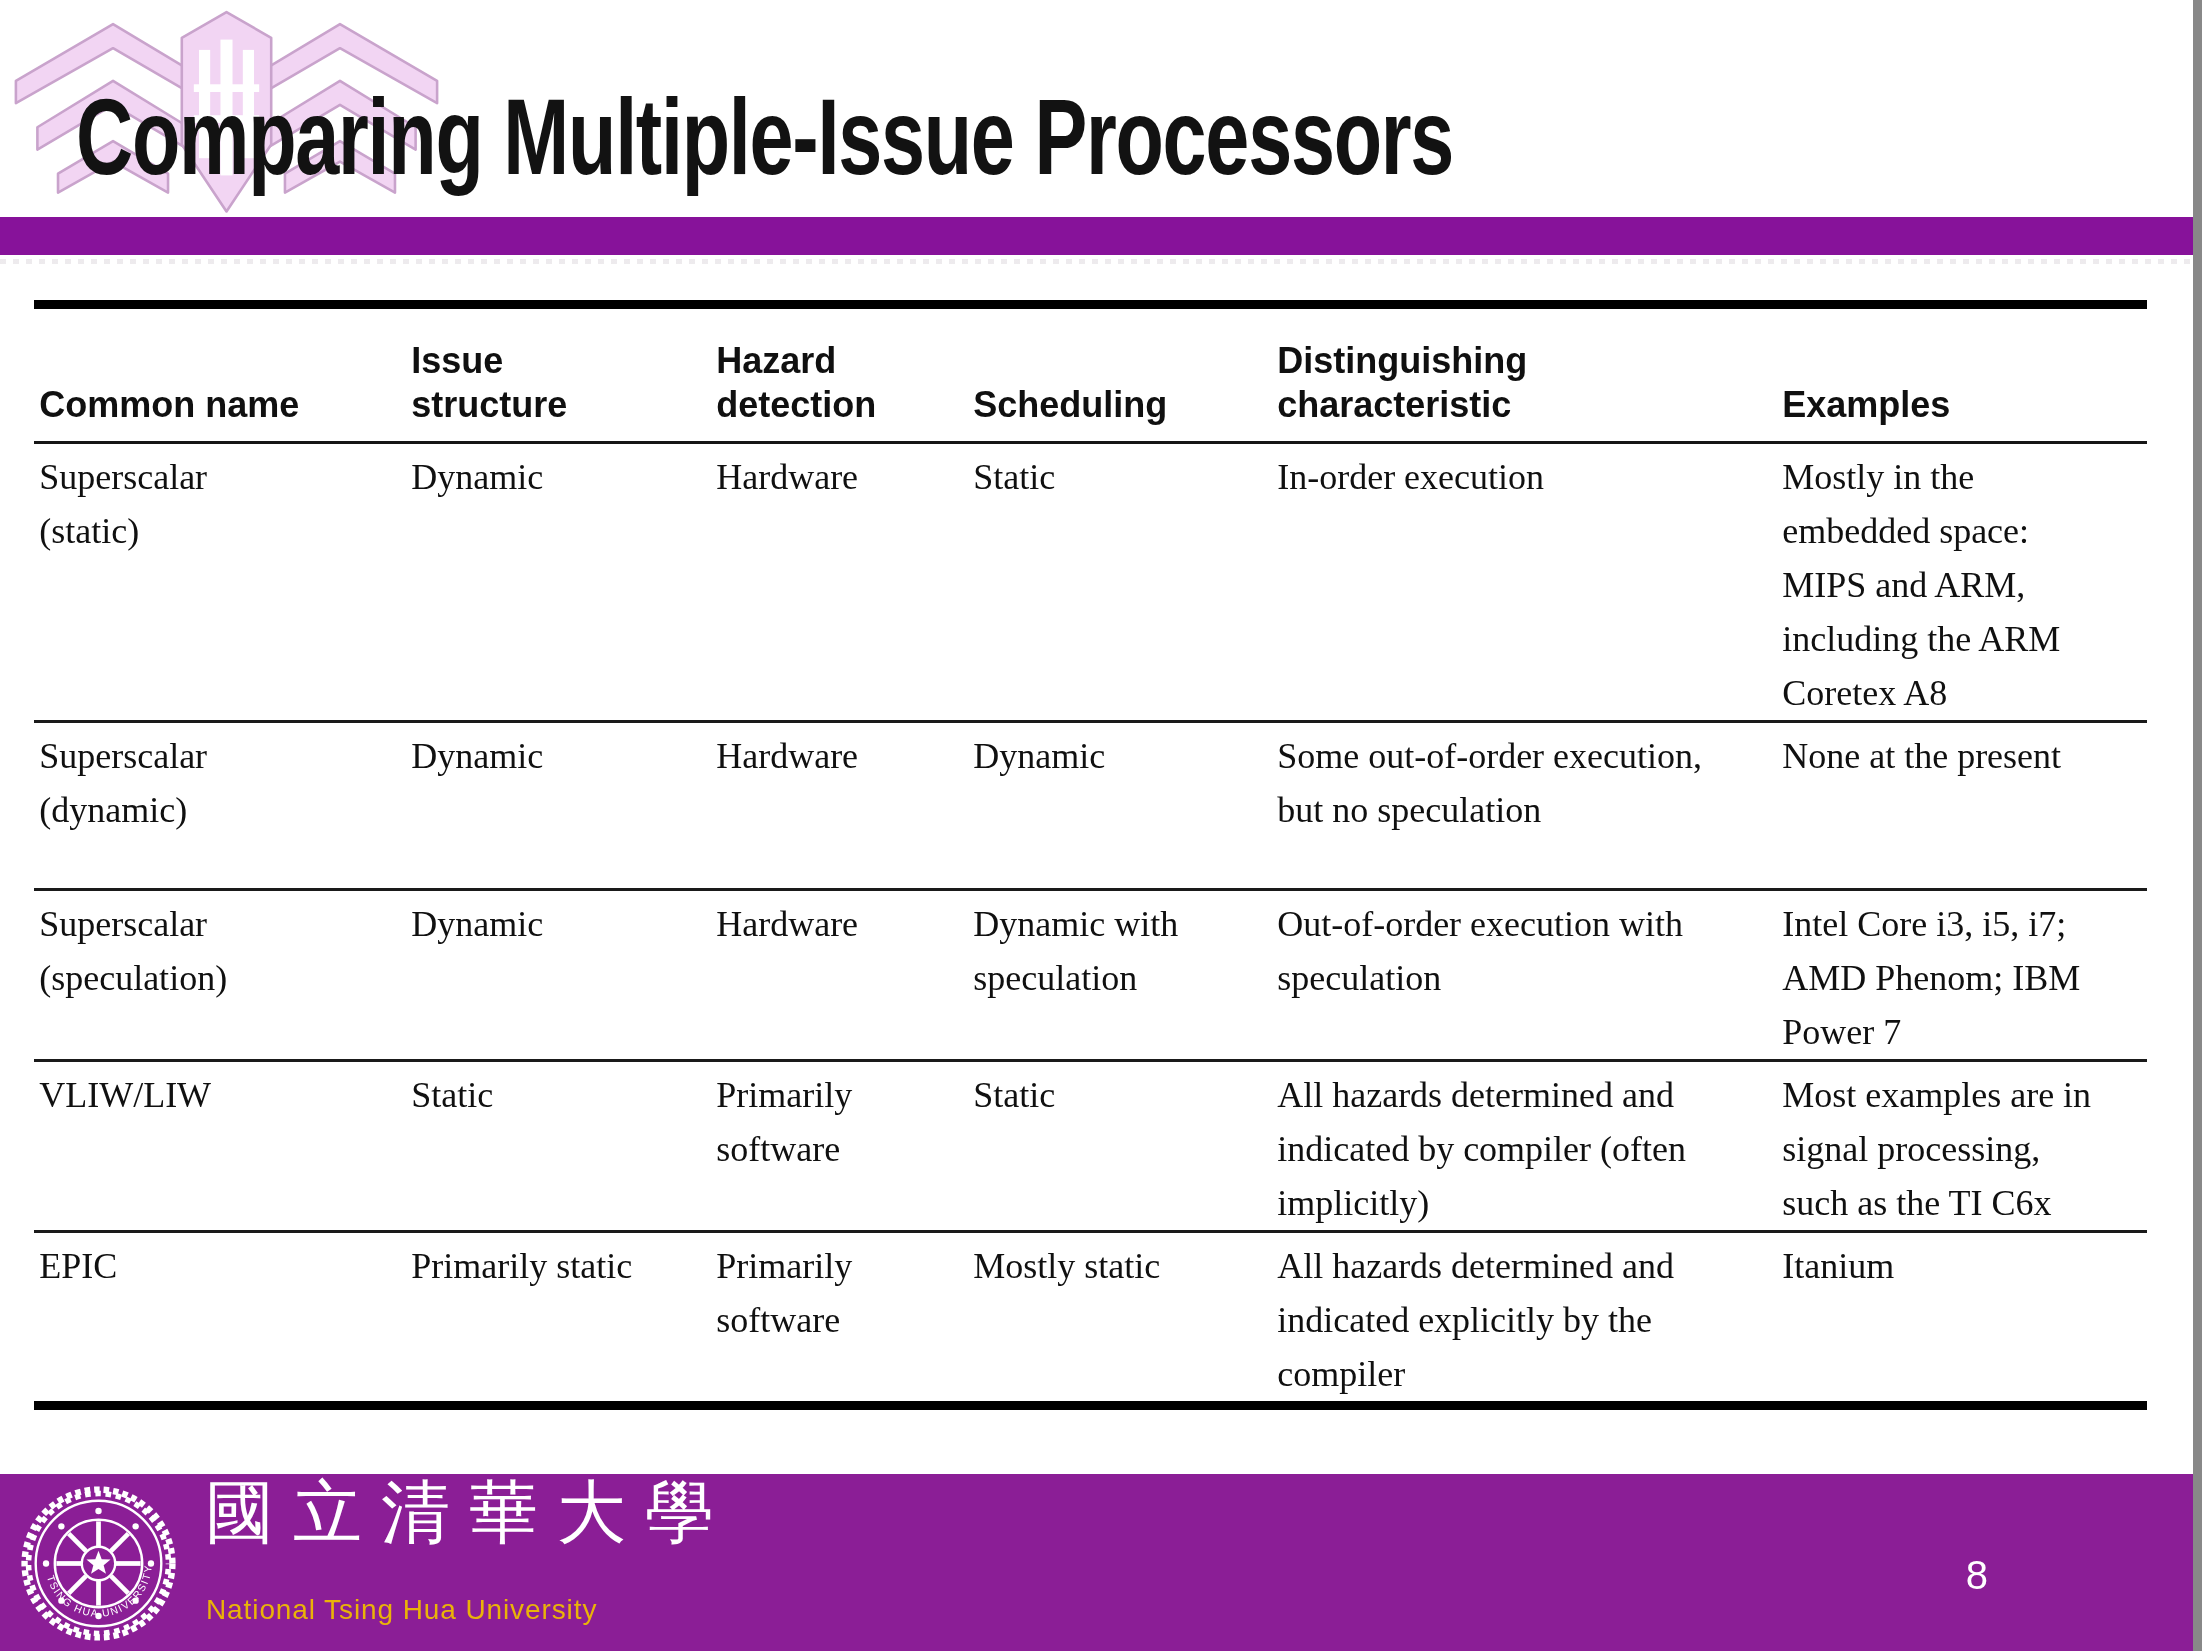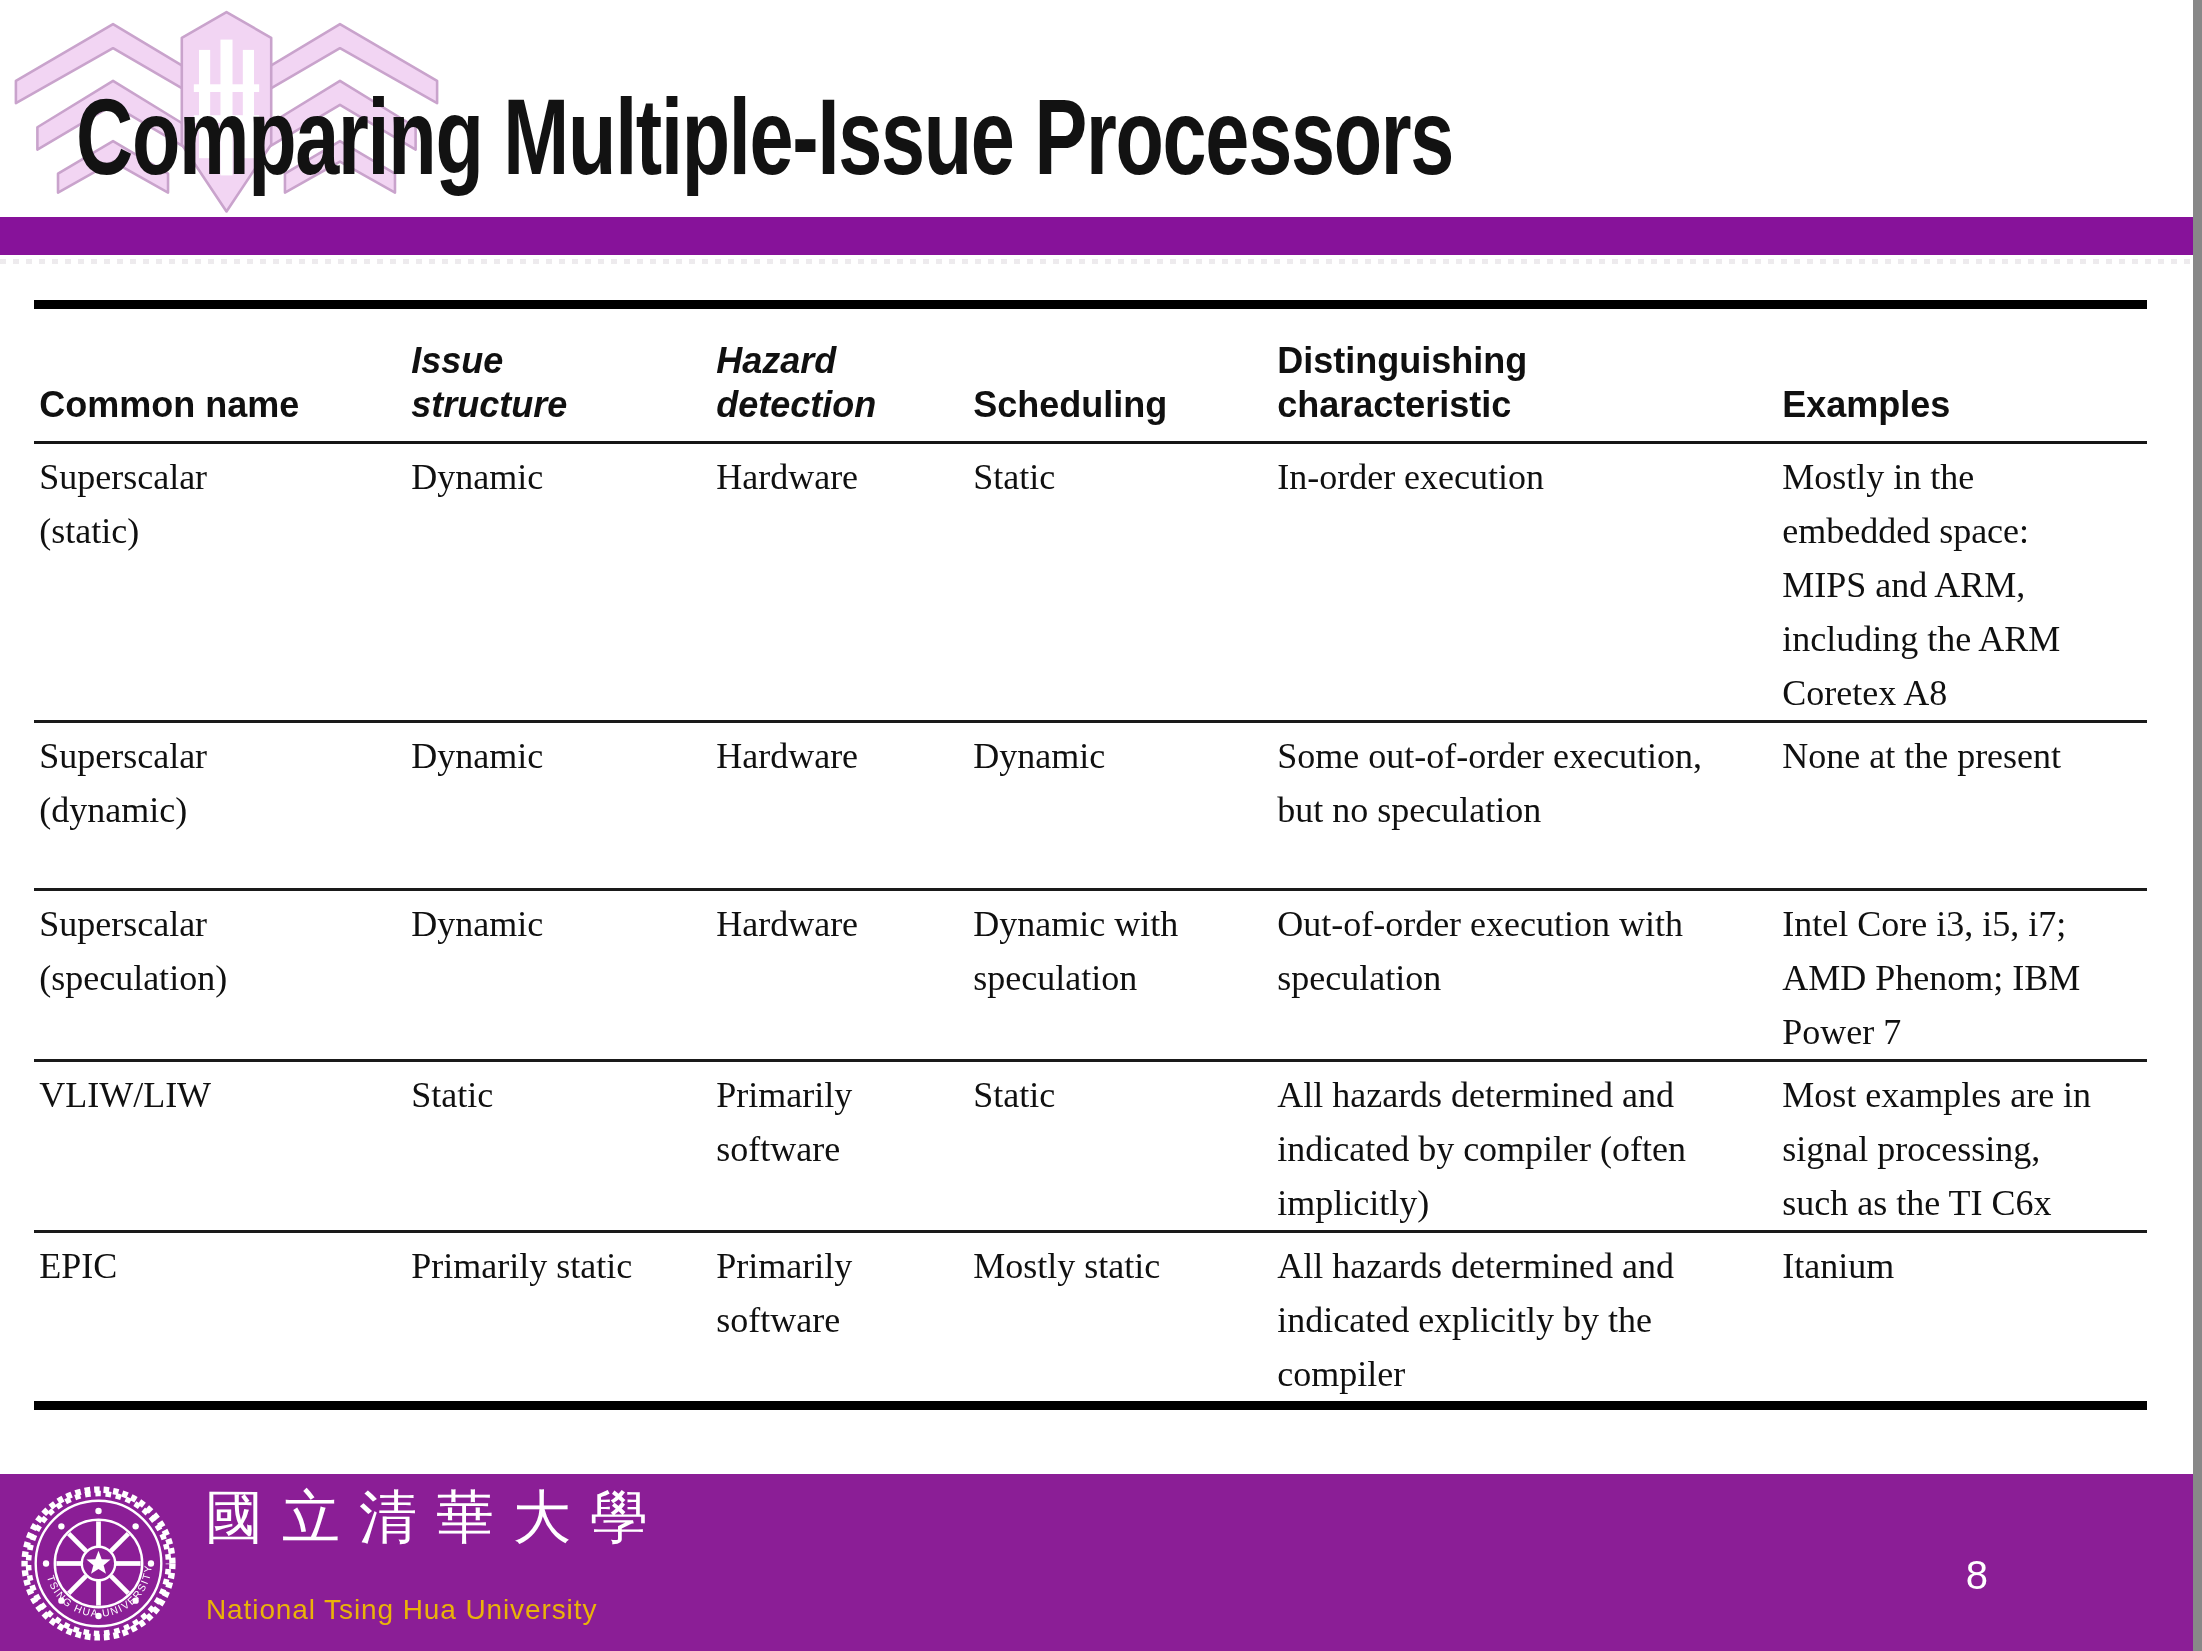--- a/index.html
+++ b/index.html
@@ -47,36 +47,36 @@
     text-align:left; vertical-align:top;
     padding:6px 6.9px 0 5.2px;
   }
   .proc-table tbody tr:not(:first-child) { border-top:3.4px solid #1a1a1a; }
   .proc-table tbody tr:nth-child(1) { height:271px; }
   .proc-table tbody tr:nth-child(2) { height:168px; }
   .proc-table tbody tr:nth-child(3) { height:165px; }
   .proc-table tbody tr:nth-child(4) { height:169px; }
   .proc-table tbody tr:nth-child(5) { height:159px; }
   .proc-table span { display:inline-block; }
-  .hw200 { max-width:172px;font-style:italic; }
+  .hw200 { max-width:172px; }
   .hw320 { max-width:275px; }
   .cw0 { max-width:224px; }
   .cw4 { max-width:430px; }
   .cw5 { max-width:327px; }
 
   
   .footer {
     position:absolute; left:0; top:1474px; width:2203px; height:178px;
     background:#8B1E96; z-index:2;
   }
   .seal { position:absolute; left:19px; top:9.5px; width:159px; height:159px; }
   .uni-cjk {
-    position:absolute; left:205px; top:12px; color:#ffffff;
+    position:absolute; left:205px; top:1px; color:#ffffff;
     font-family:"DejaVu Serif", serif;
-    font-size:58px; line-height:1.1; letter-spacing:19px; white-space:nowrap;
+    font-size:69px; line-height:1.1; letter-spacing:19px; white-space:nowrap;
   }
   .uni-en {
     position:absolute; left:206px; top:119px; color:#eab308;
     font-size:28px; line-height:1.2; letter-spacing:0.9px; white-space:nowrap;text-align:center;
   }
   .page-number {
     position:absolute; right:215px; top:77px; color:#ffffff;
     font-size:40px; line-height:1.2;
   }
 </style>

